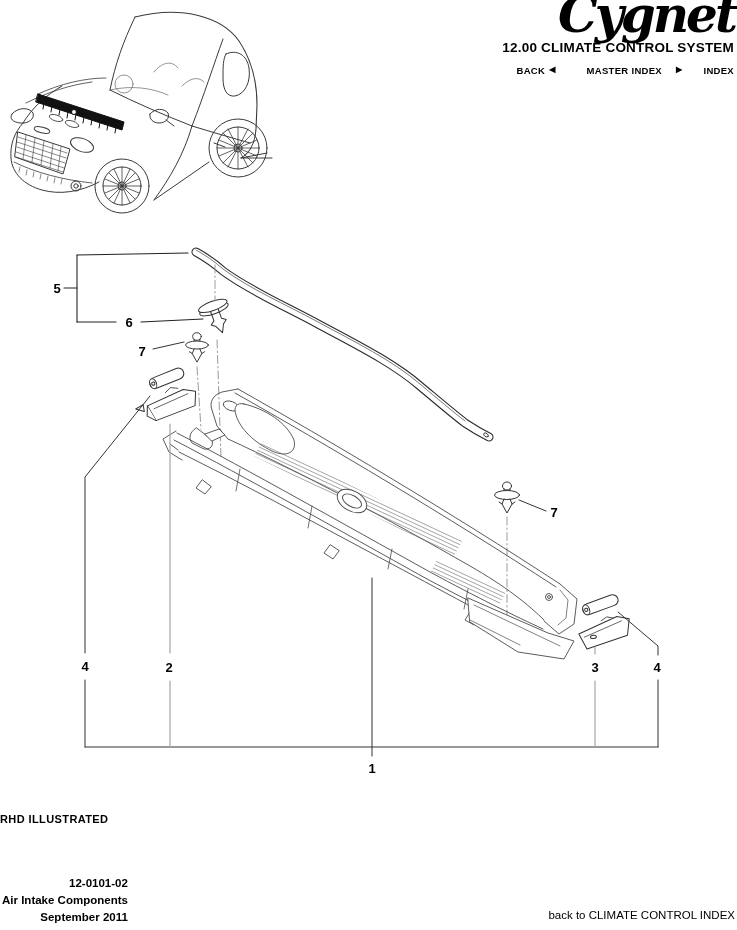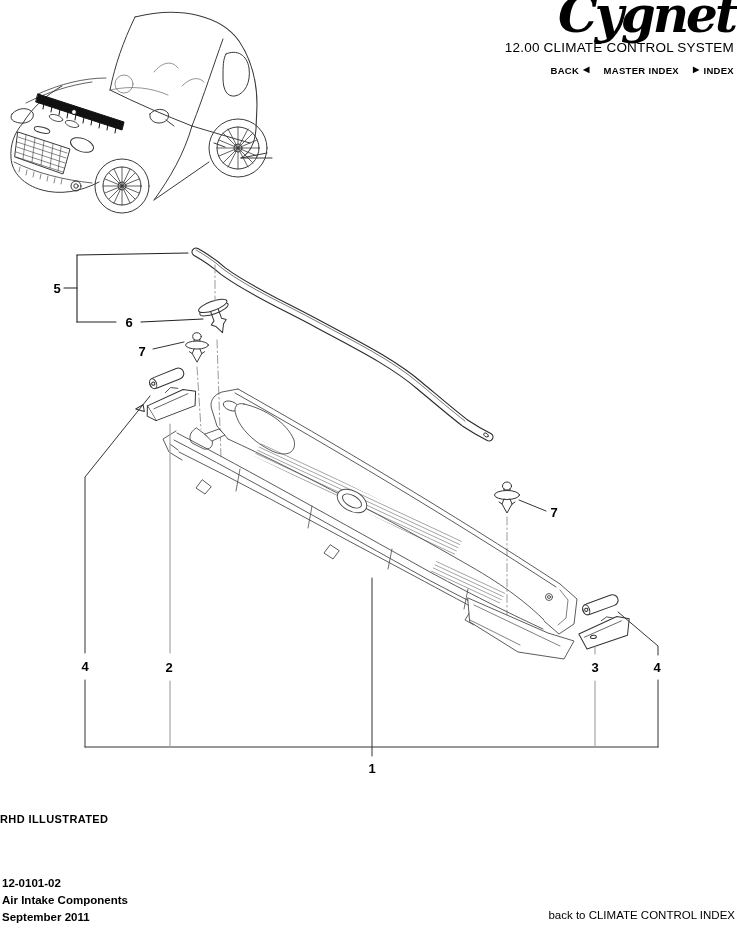--- a/index.html
+++ b/index.html
@@ -10,46 +10,46 @@
   }
   
   .logo{
     position:absolute;top:-10px;right:2px;
     font-family:"DejaVu Serif", serif;
     font-style:italic;font-weight:bold;
     font-size:50px;letter-spacing:-3px;line-height:1;
   }
   .doc-title{
     position:absolute;top:40px;right:3px;
-    font-size:13.5px;font-weight:normal;letter-spacing:.2px;
+    font-size:13.5px;font-weight:bold;letter-spacing:.2px;
   }
   .nav-bar{
     position:absolute;top:65px;right:3px;
     font-size:9.5px;font-weight:bold;letter-spacing:.3px;
     display:flex;align-items:center;gap:0;
   }
   .nav-bar .gap{display:inline-block;width:14px;}
   .nav-arrow{font-size:8px;position:relative;top:-1px;}
-  .nav-item{cursor:pointer;}
+  .nav-item{cursor:pointer;margin-left:17px;}
   
   .car-art{position:absolute;left:4px;top:2px;}
   .diagram-art{position:absolute;left:0;top:0;pointer-events:none;}
   
   .callout{
     position:absolute;transform:translate(-50%,-50%);
     font-size:13px;font-weight:bold;line-height:1;
   }
   .rhd-note{
     position:absolute;left:0;right:0;top:813px;text-align:left;
     font-size:11px;font-weight:bold;letter-spacing:.4px;
   }
   
   .footer-left{
     position:absolute;left:2px;top:875px;
-    font-size:11.5px;font-weight:bold;line-height:17px;
+    font-size:11.5px;font-weight:bold;line-height:17px;text-align:right;
   }
   .footer-right{
     position:absolute;right:2px;top:909px;
     font-size:11.5px;font-weight:normal;cursor:pointer;
   }
 </style>
 </head>
 <body>
 
 <div class="logo">Cygnet</div>

